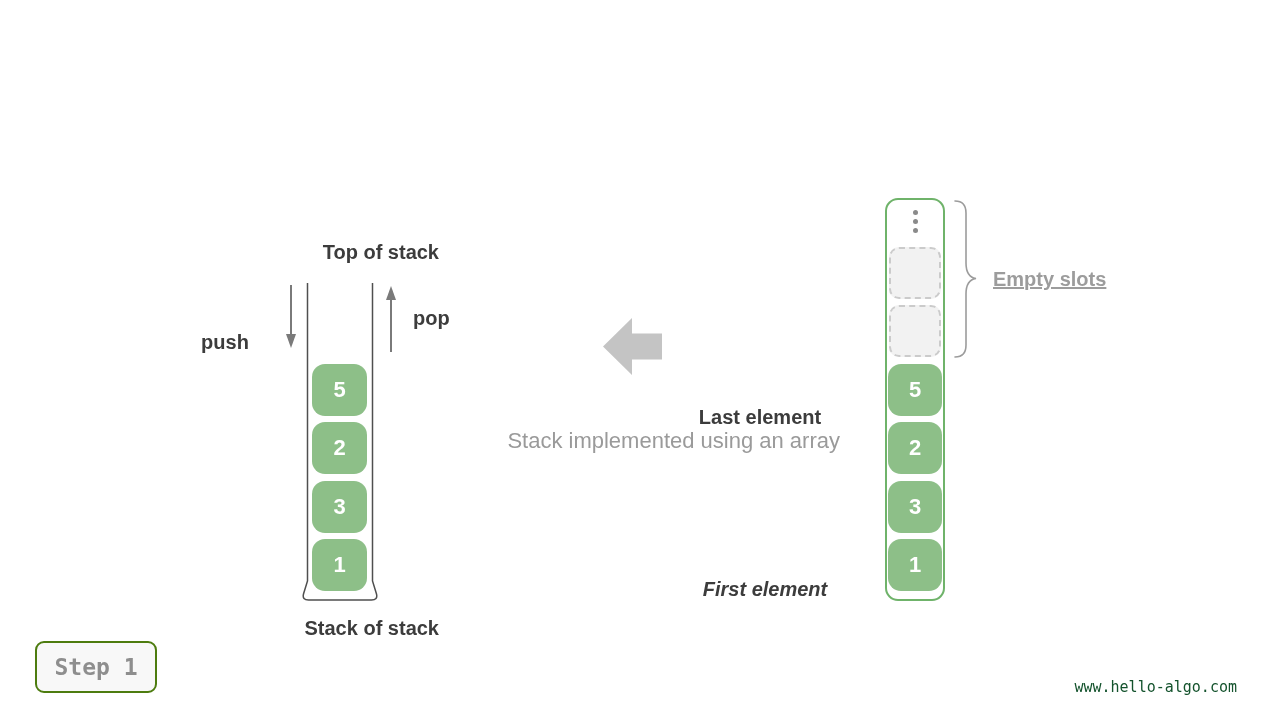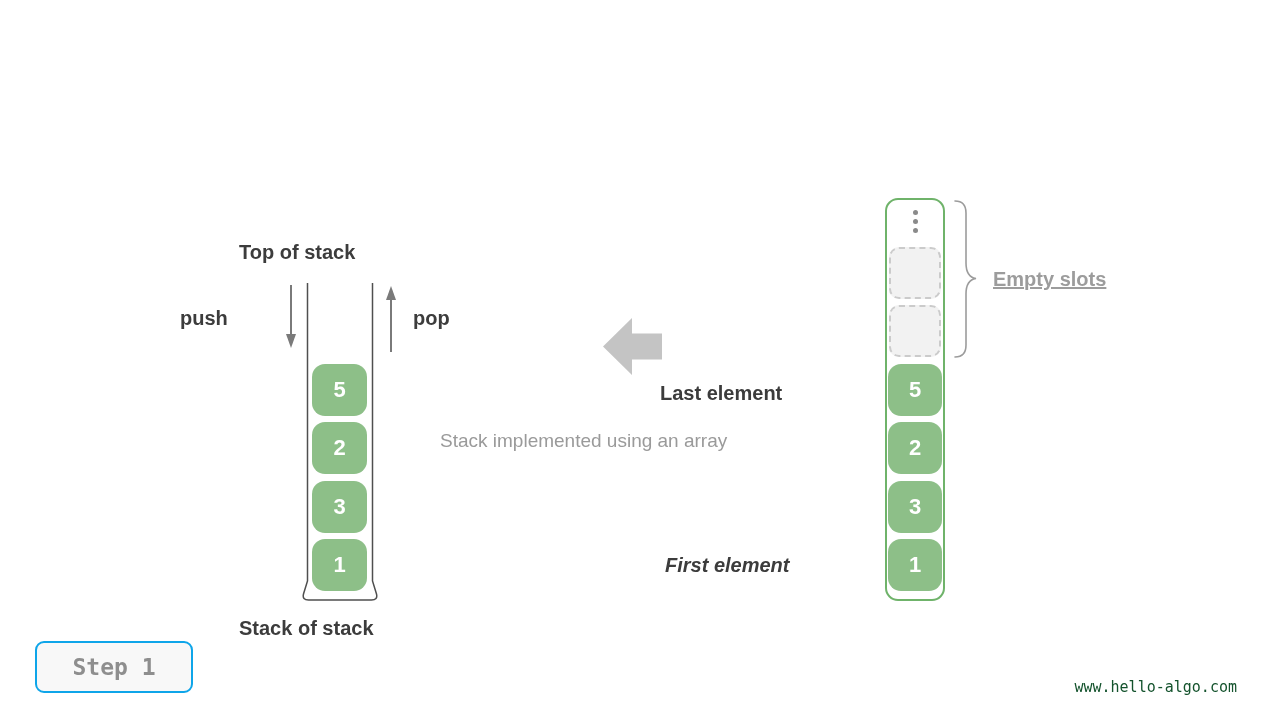--- a/index.html
+++ b/index.html
@@ -13,21 +13,21 @@
   }
   .abs { position: absolute; }
 
   .label-dark {
     font-size: 20px; font-weight: bold; color: #3C3C3C; line-height: 24px;
   }
   .label-gray {
     font-size: 20px; font-weight: bold; color: #9C9C9C; line-height: 24px;
   }
   .caption {
-    font-size: 19px; font-weight: 400; color: #9A9A9A; line-height: 26px;
+    font-size: 22px; font-weight: 400; color: #9A9A9A; line-height: 26px;
   }
 
   .cell {
     position: absolute;
     width: 55px; height: 52px;
     background: #8DBF88;
     border-radius: 13px;
     color: #ffffff;
     font-size: 22px; font-weight: bold;
     display: flex; align-items: center; justify-content: center;
@@ -55,38 +55,38 @@
     position: absolute;
     left: 913px; top: 210px;
     display: flex; flex-direction: column; gap: 4px;
     align-items: center;
   }
   .dot { width: 5px; height: 5px; border-radius: 50%; background: #8A8A8A; }
 
   .step-badge {
     position: absolute;
     left: 35px; top: 641px;
-    width: 158px; height: 52px;
+    width: 122px; height: 52px;
     background: #F8F8F8;
-    border: 2px solid #0ea5e9;
+    border: 2px solid #4d7c0f;
     border-radius: 9px;
     display: flex; align-items: center; justify-content: center;
     font-family: "DejaVu Sans Mono", "Liberation Mono", monospace;
     font-size: 23px; font-weight: bold; color: #8E8E8E;
   }
 
   .watermark {
     position: absolute;
     right: 43px; top: 678px;
     font-family: "DejaVu Sans Mono", "Liberation Mono", monospace;
     font-size: 15px; color: #14532d;
   }
 
-  .ta-c { text-align: left; }
-  .ta-r { text-align: left; }
+  .ta-c { text-align: right; }
+  .ta-r { text-align: center; margin-top: 24px; }
   .ta-l { text-align: left; }
 </style>
 </head>
 <body>
 
 <div class="abs label-dark ta-c" style="left:239px; top:240px; width:200px;">Top of stack</div>
 
 <svg class="abs" style="left:300px; top:283px;" width="80" height="322" viewBox="0 0 80 322">
   <path d="M7.5,0 L7.5,298 L3.5,311 Q2,317 8.5,317 L71.5,317 Q78,317 76.5,311 L72.5,298 L72.5,0" fill="none" stroke="#4F4F4F" stroke-width="1.5"></path>
 </svg>

